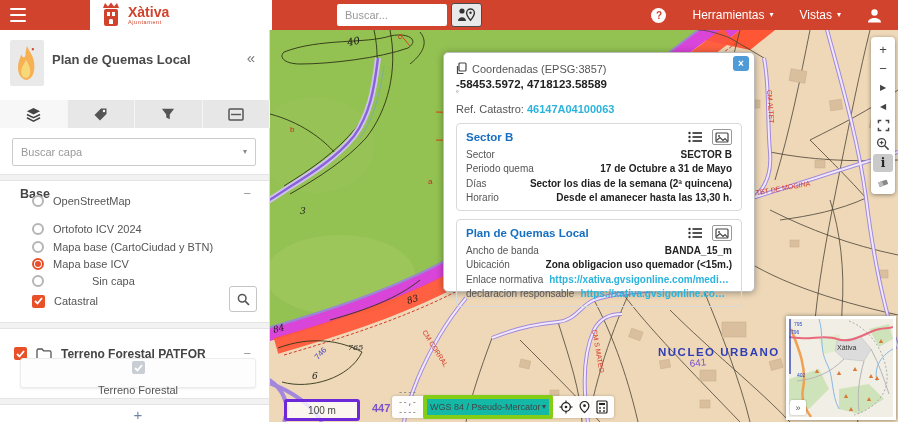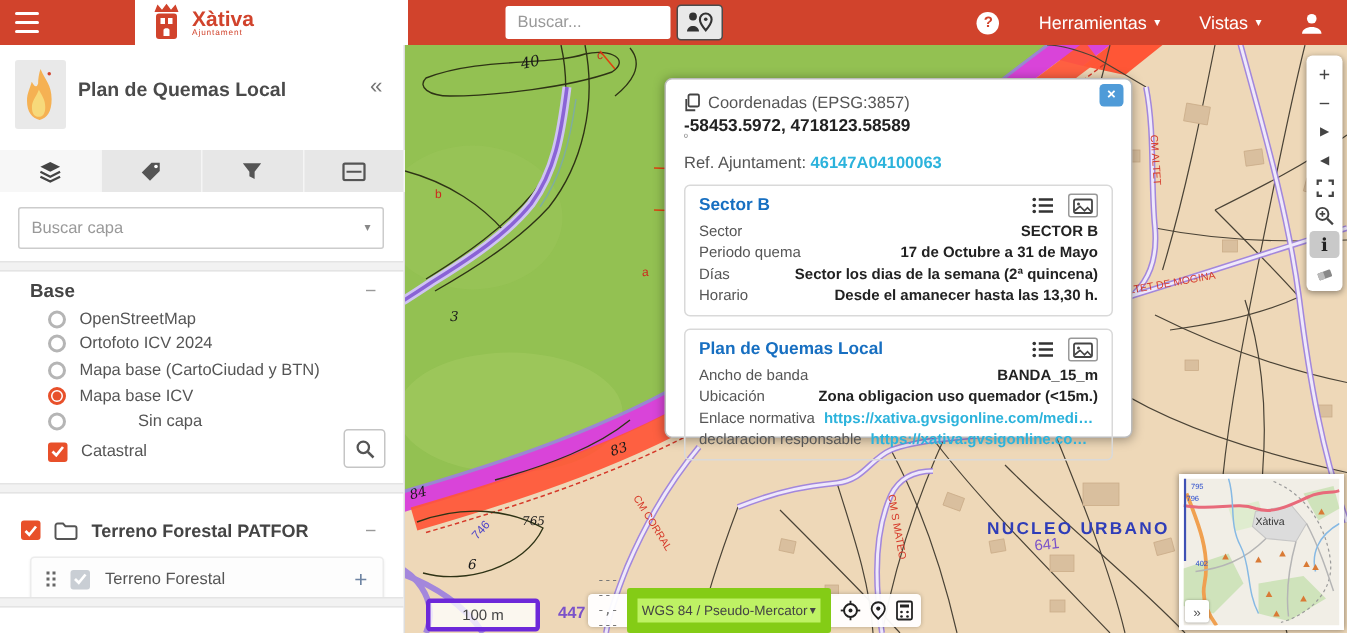--- a/index.html
+++ b/index.html
@@ -75,21 +75,21 @@
   
   .rtool{position:absolute;left:601px;top:7px;width:24px;background:#fff;border-radius:4px;box-shadow:0 1px 4px rgba(0,0,0,.4);display:flex;flex-direction:column;align-items:center;padding:3px 0;gap:1px;}
   .tb{width:20px;height:18px;display:flex;align-items:center;justify-content:center;font-size:13px;color:#444;cursor:pointer;}
   .tb.tri{font-size:8px;}
   .tb.active{background:#c9c9c9;border-radius:3px;font-family:"DejaVu Serif",serif;font-weight:bold;font-size:12px;color:#222;}
 
   
   .scale{position:absolute;left:14px;top:369px;width:70px;height:16px;background:rgba(255,255,255,.78);border:3px solid #6d28d9;border-radius:3px;font-size:10px;color:#444;display:flex;align-items:center;justify-content:center;}
   .cbar{position:absolute;left:122px;top:366px;height:22px;width:222px;background:rgba(255,255,255,.95);border-radius:3px;display:flex;align-items:center;gap:6px;padding:0 6px;box-sizing:border-box;box-shadow:0 0 3px rgba(0,0,0,.25);}
   .mouse{font-family:"DejaVu Sans Mono",monospace;font-size:8.5px;color:#777;letter-spacing:-.5px;}
-  .proj{width:116px;height:16px;border:7px solid #84cc16;border-radius:2px;font-size:9px;color:#444;display:flex;align-items:center;justify-content:space-between;padding:0 3px;background:#bef264;cursor:pointer;flex:none;}
+  .proj{width:116px;height:16px;border:4px solid #84cc16;border-radius:2px;font-size:9px;color:#444;display:flex;align-items:center;justify-content:space-between;padding:0 3px;background:#14b8a6;cursor:pointer;flex:none;}
   .cicon{display:flex;cursor:pointer;}
 
   
   .mini{position:absolute;left:516px;top:286px;width:110px;height:104px;background:#fff;border:3px solid #fff;box-shadow:0 0 4px rgba(0,0,0,.45);box-sizing:border-box;}
   .mini-btn{position:absolute;left:1px;bottom:2px;width:16px;height:15px;background:#fff;color:#555;font-size:9px;display:flex;align-items:center;justify-content:center;border-radius:2px;box-shadow:0 0 2px rgba(0,0,0,.3);cursor:pointer;}
 </style>
 </head>
 <body>
 
 <div class="stage">
@@ -182,21 +182,21 @@
       <span class="caret">▾</span>
     </div>
 
     <div class="sep" style="top:144px;"></div>
 
     <div class="sec-head" style="top:156px;">
       <span class="sec-title">Base</span>
       <span class="minus">−</span>
     </div>
 
-    <div class="opt" style="top:176px;">
+    <div class="opt" style="top:164px;">
       <span class="radio"></span>
       <span>OpenStreetMap</span>
     </div>
     <div class="opt" style="top:192px;">
       <span class="radio"></span>
       <span>Ortofoto ICV 2024</span>
     </div>
     <div class="opt" style="top:210px;">
       <span class="radio"></span>
       <span>Mapa base (CartoCiudad y BTN)</span>
@@ -232,21 +232,21 @@
             <polyline points="1,4 3.5,6.5 8,1" fill="none" stroke="#fff" stroke-width="1.8"></polyline>
           </svg>
       </span>
       <svg width="16" height="13" viewBox="0 0 16 13">
         <path d="M1,3.5 C1,2.6 1.6,2 2.5,2 L6,2 L7.6,3.8 L13.8,3.8 C14.6,3.8 15,4.4 15,5.2 L15,11 C15,11.8 14.4,12.3 13.6,12.3 L2.4,12.3 C1.6,12.3 1,11.8 1,11 Z" fill="none" stroke="#555" stroke-width="1.3"></path>
       </svg>
       <span class="ttl">Terreno Forestal PATFOR</span>
       <span class="minus">−</span>
     </div>
 
-    <div class="layer-card" style="top:341px;">
+    <div class="layer-card" style="top:328px;flex-direction:column;">
       <span class="dots"></span>
       <span class="chk gray">
         <svg width="9" height="8" viewBox="0 0 9 8">
             <polyline points="1,4 3.5,6.5 8,1" fill="none" stroke="#fff" stroke-width="1.8"></polyline>
           </svg>
       </span>
       <span class="layer-lbl">Terreno Forestal</span>
       <span class="plus">+</span>
     </div>
 
@@ -400,21 +400,21 @@
       <div class="coords-row">
         <svg width="11" height="13" viewBox="0 0 11 13">
           <rect x="3" y="1" width="7" height="8" rx="1" fill="none" stroke="#444" stroke-width="1.2"></rect>
           <path d="M1.5,4 L1.5,11.5 L7.5,11.5" fill="none" stroke="#444" stroke-width="1.2"></path>
         </svg>
         <span>Coordenadas (EPSG:3857)</span>
       </div>
       <div class="coords-val">-58453.5972, 4718123.58589</div>
       <div class="deg">º</div>
       <div class="ref-row">
-        <span>Ref. Ajuntament: </span><span class="ref-link">46147A04100063</span>
+        <span>Ref. Catastro: </span><span class="ref-link">46147A04100063</span>
       </div>
 
       <div class="fcard">
         <div class="fcard-head">
           <span class="fcard-title">Sector B</span>
           <button class="list-btn">
             <svg width="15" height="12" viewBox="0 0 15 12">
               <circle cx="1.5" cy="2" r="1.2" fill="#333"></circle>
                 <circle cx="1.5" cy="6" r="1.2" fill="#333"></circle>
                 <circle cx="1.5" cy="10" r="1.2" fill="#333"></circle>

